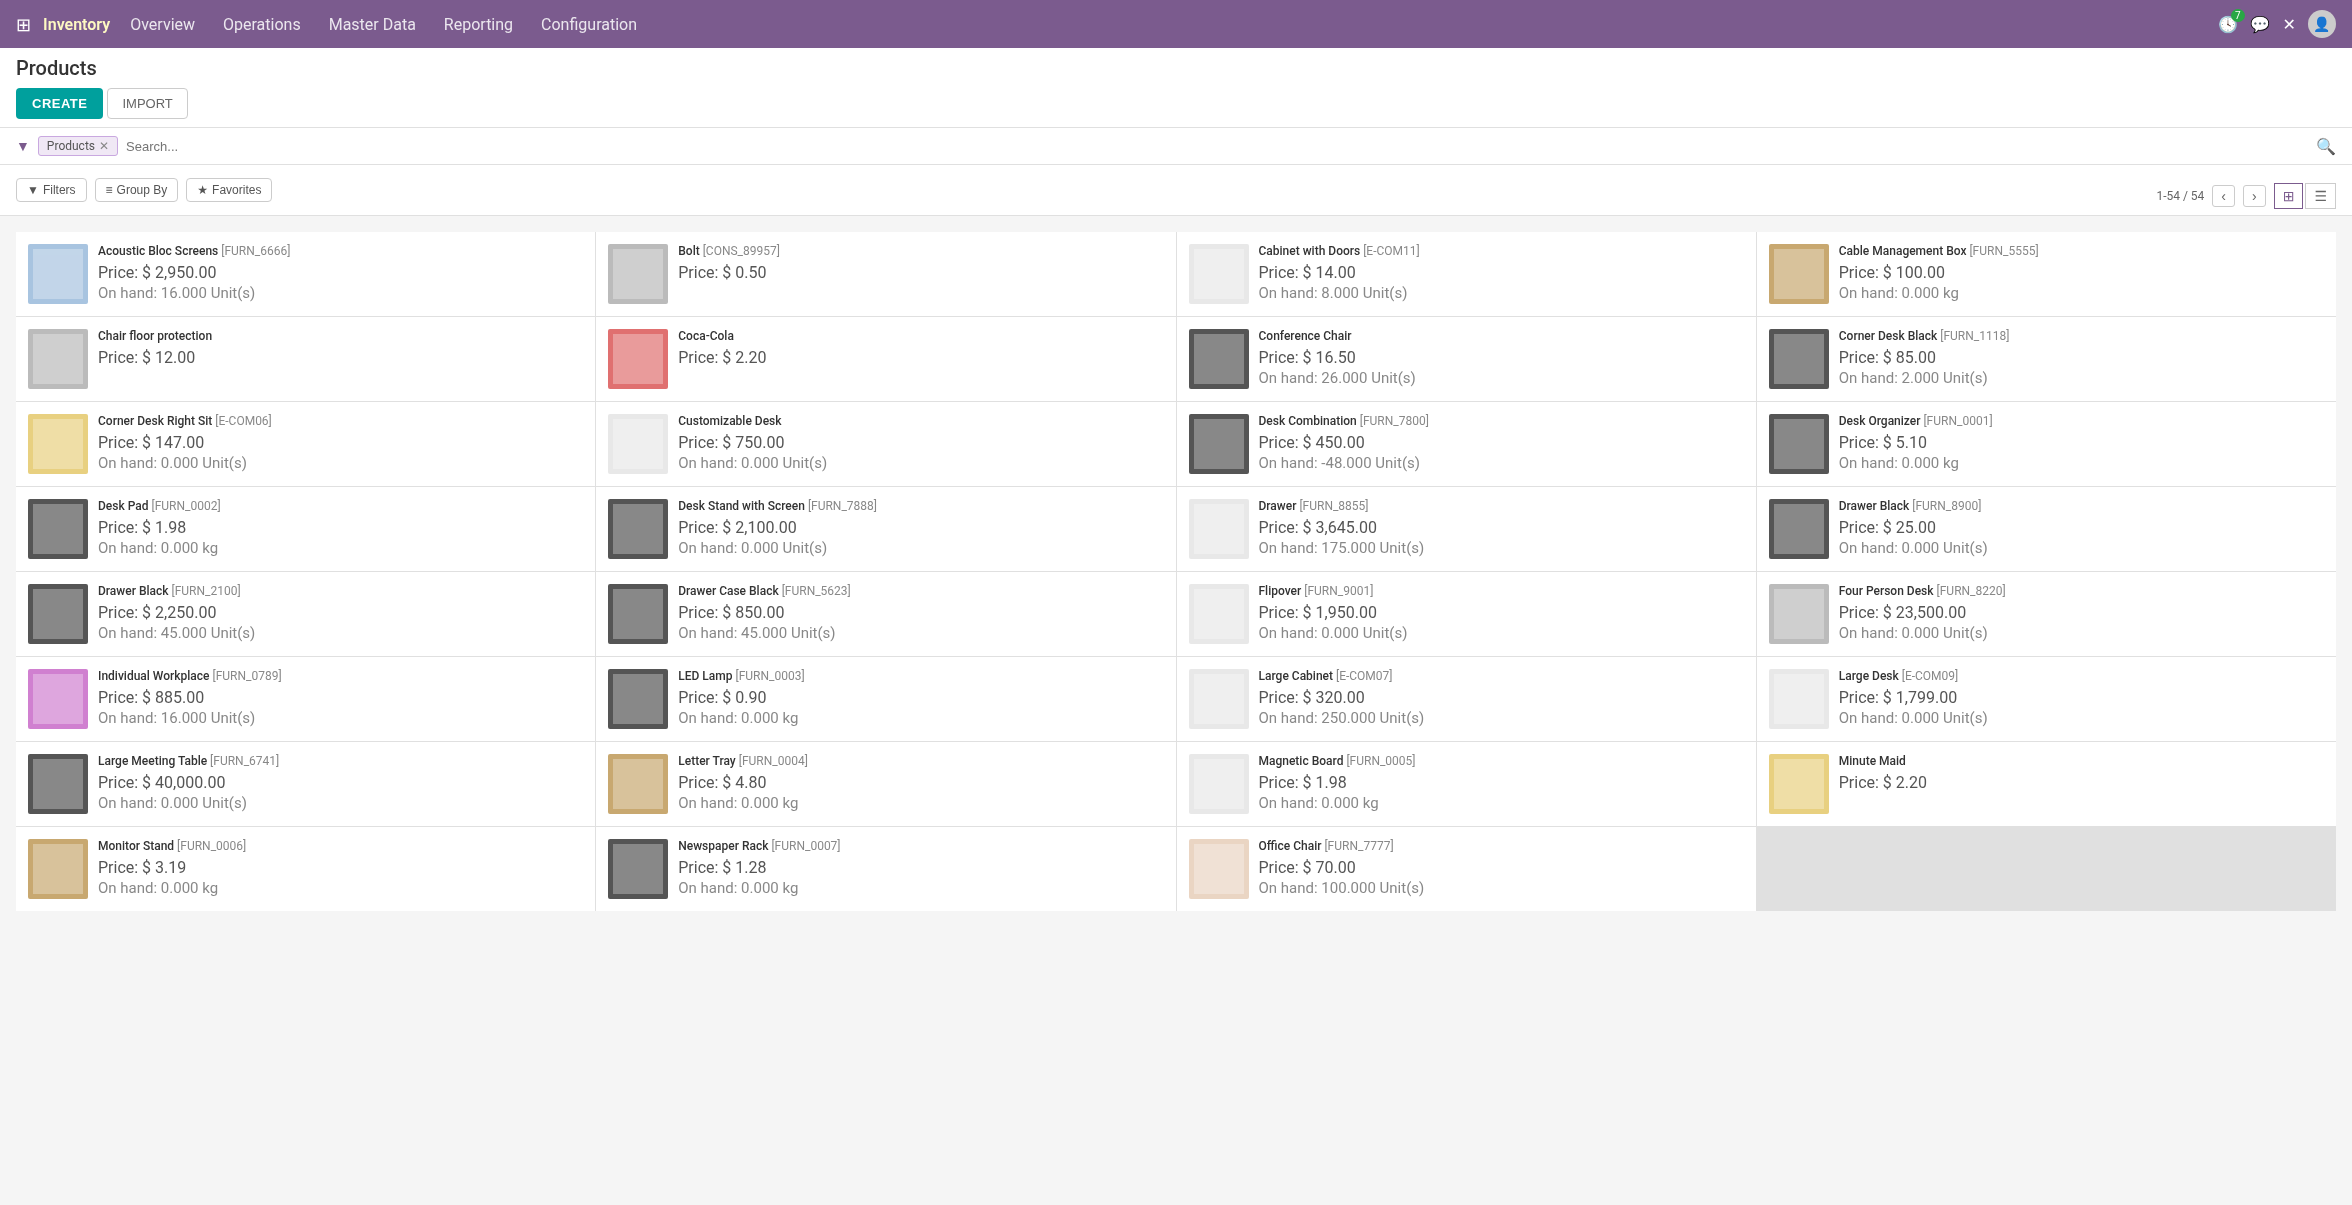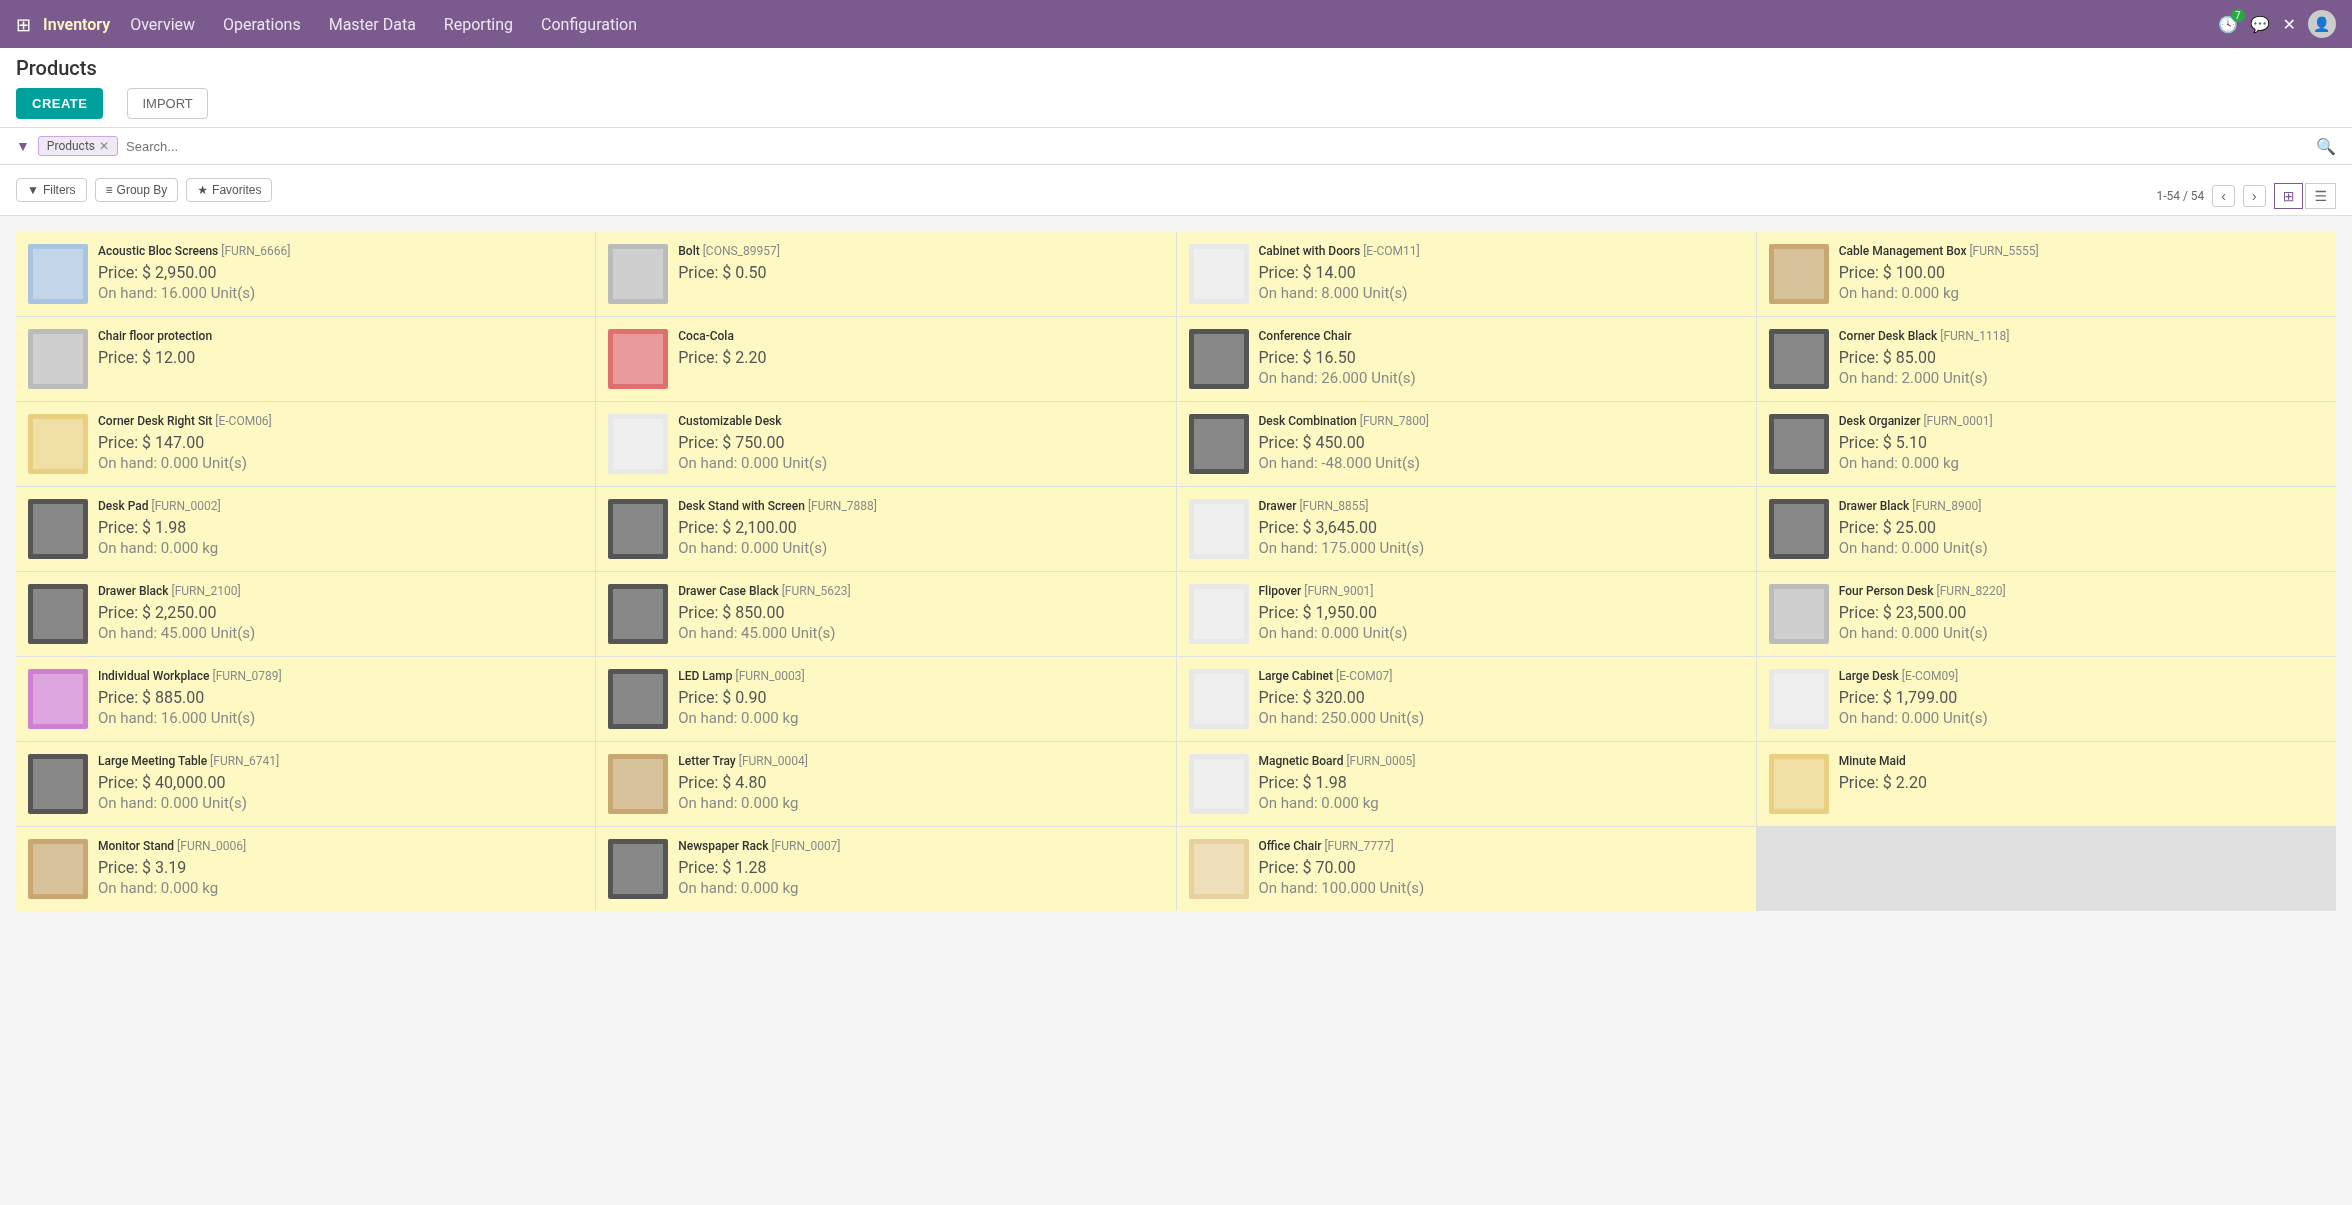--- a/index.html
+++ b/index.html
@@ -23,21 +23,21 @@
     .badge { background: #28a745; color: white; border-radius: 50%; font-size: 10px; padding: 1px 4px; position: absolute; top: -6px; right: -6px; }
     .avatar { width: 28px; height: 28px; border-radius: 50%; background: #ccc; display: flex; align-items: center; justify-content: center; color: #666; font-size: 14px; cursor: pointer; }
 
     
     .page-header {
       background: white;
       border-bottom: 1px solid #e0e0e0;
       padding: 8px 16px;
     }
     .page-title { font-size: 20px; font-weight: 500; color: #333; margin-bottom: 8px; }
-    .page-actions { display: flex; align-items: flex-end; gap: 24px; }
+    .page-actions { display: flex; align-items: flex-end; gap: 4px; }
     .btn-create { background: #00A09D; color: white; border: none; padding: 8px 16px; border-radius: 4px; font-size: 13px; font-weight: 600; cursor: pointer; letter-spacing: 0.5px; }
     .btn-import { background: white; color: #666; border: 1px solid #ccc; padding: 7px 14px; border-radius: 4px; font-size: 13px; cursor: pointer; }
 
     
     .search-bar-container {
       background: white;
       border-bottom: 1px solid #e0e0e0;
       padding: 8px 16px;
       display: flex;
       align-items: center;
@@ -71,21 +71,21 @@
 
     
     .products-grid {
       display: grid;
       grid-template-columns: repeat(4, 1fr);
       gap: 1px;
       background: #e0e0e0;
       margin: 16px;
     }
     .product-card {
-      background: #fef9c3;
+      background: #ffffff;
       padding: 12px;
       display: flex;
       align-items: flex-start;
       gap: 10px;
       cursor: pointer;
       min-height: 80px;
     }
     .product-info { flex: 1; min-width: 0; }
     .product-name { font-size: 12px; font-weight: 500; color: #333; line-height: 1.3; margin-bottom: 3px; }
     .product-code { color: #888; font-weight: 400; }

